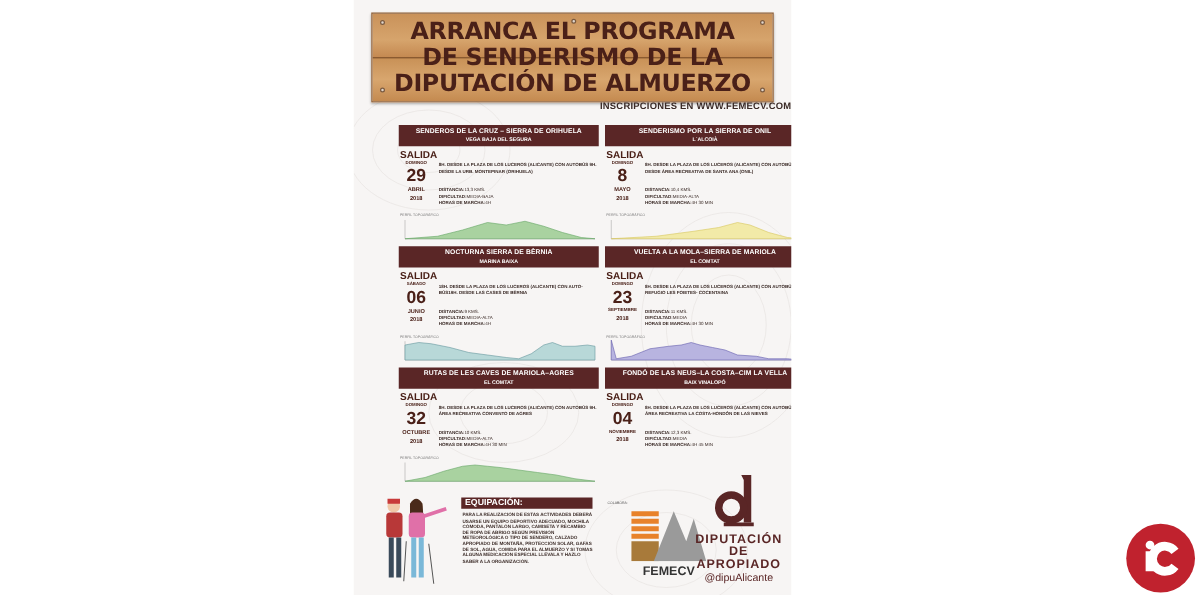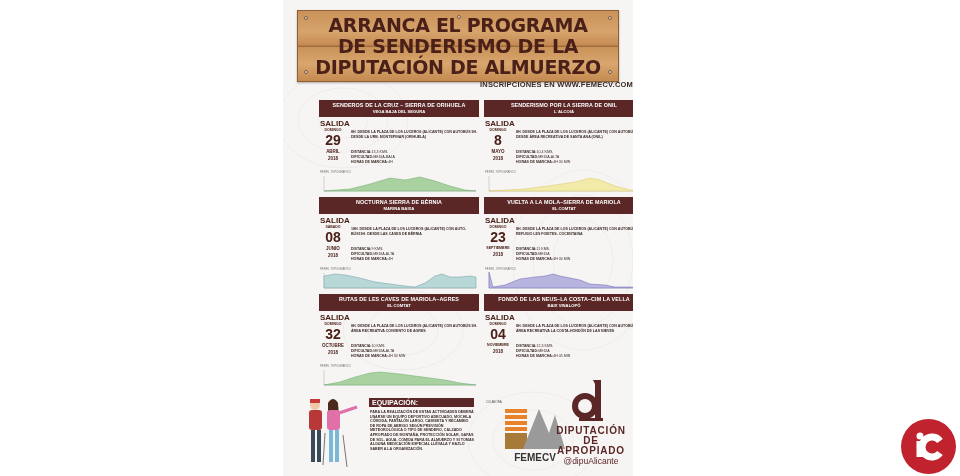--- a/index.html
+++ b/index.html
@@ -127,21 +127,21 @@
     </div>
 
     <div class="card" style="left:12px;top:197px;height:92px">
       <div class="hdr">
         <div class="t">NOCTURNA SIERRA DE BÈRNIA</div>
         <div class="s">MARINA BAIXA</div>
       </div>
       <div class="salida">SALIDA</div>
       <div class="datecol">
         <div class="dow">SÁBADO</div>
-        <div class="day">08</div>
+        <div class="day">06</div>
         <div class="mon">JUNIO</div>
         <div class="yr">2018</div>
       </div>
       <div class="desc">18H. DESDE LA PLAZA DE LOS LUCEROS (ALICANTE) CON AUTO-BÚS19H. DESDE LAS CASES DE BÈRNIA</div>
       <div class="stats">
         <div><b>DISTANCIA:</b><span>9 KMS.</span></div>
         <div><b>DIFICULTAD:</b><span>MEDIA-ALTA</span></div>
         <div><b>HORAS DE MARCHA:</b><span>4H</span></div>
       </div>
       <div class="perfil-lbl">PERFIL TOPOGRÁFICO</div>

